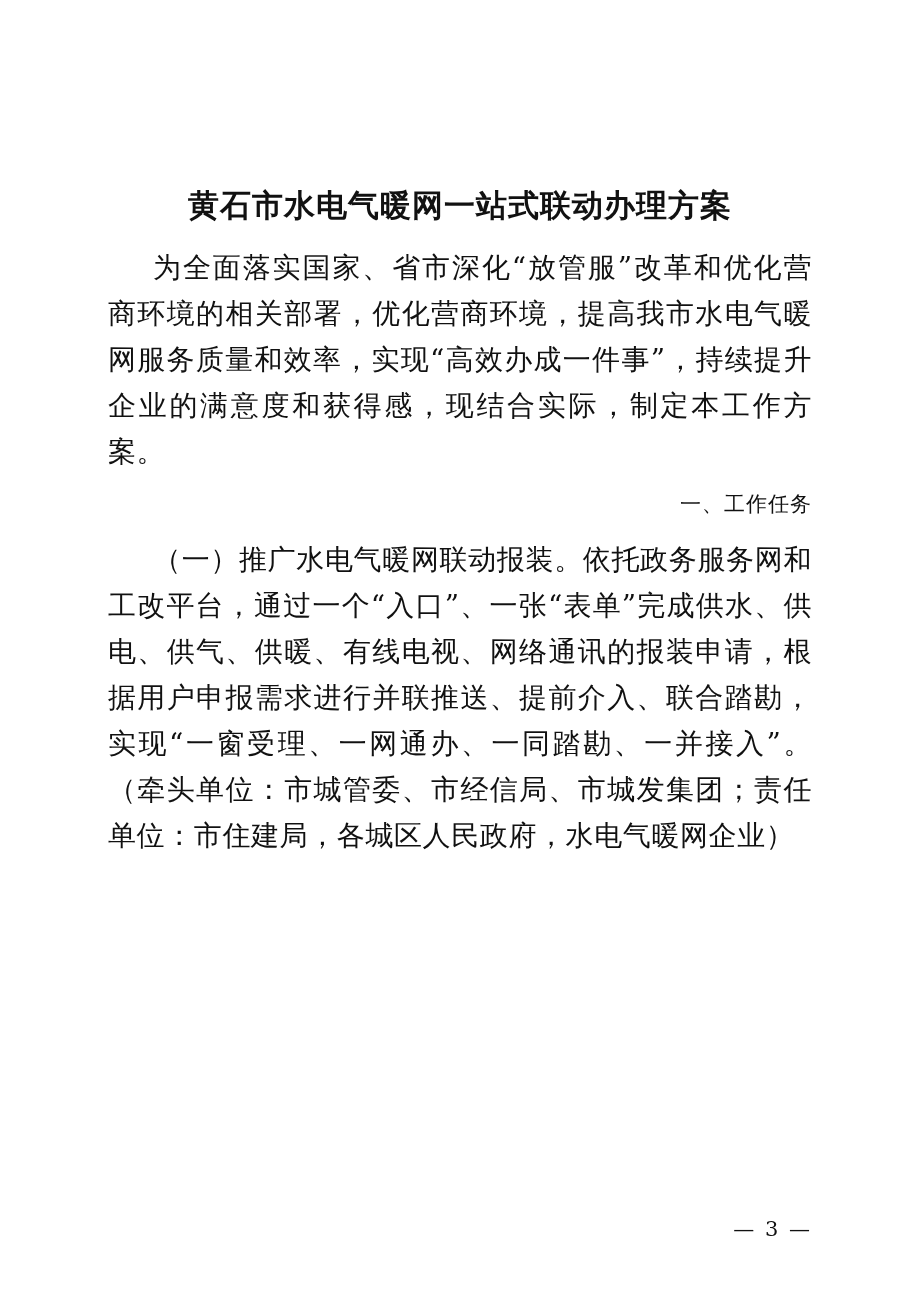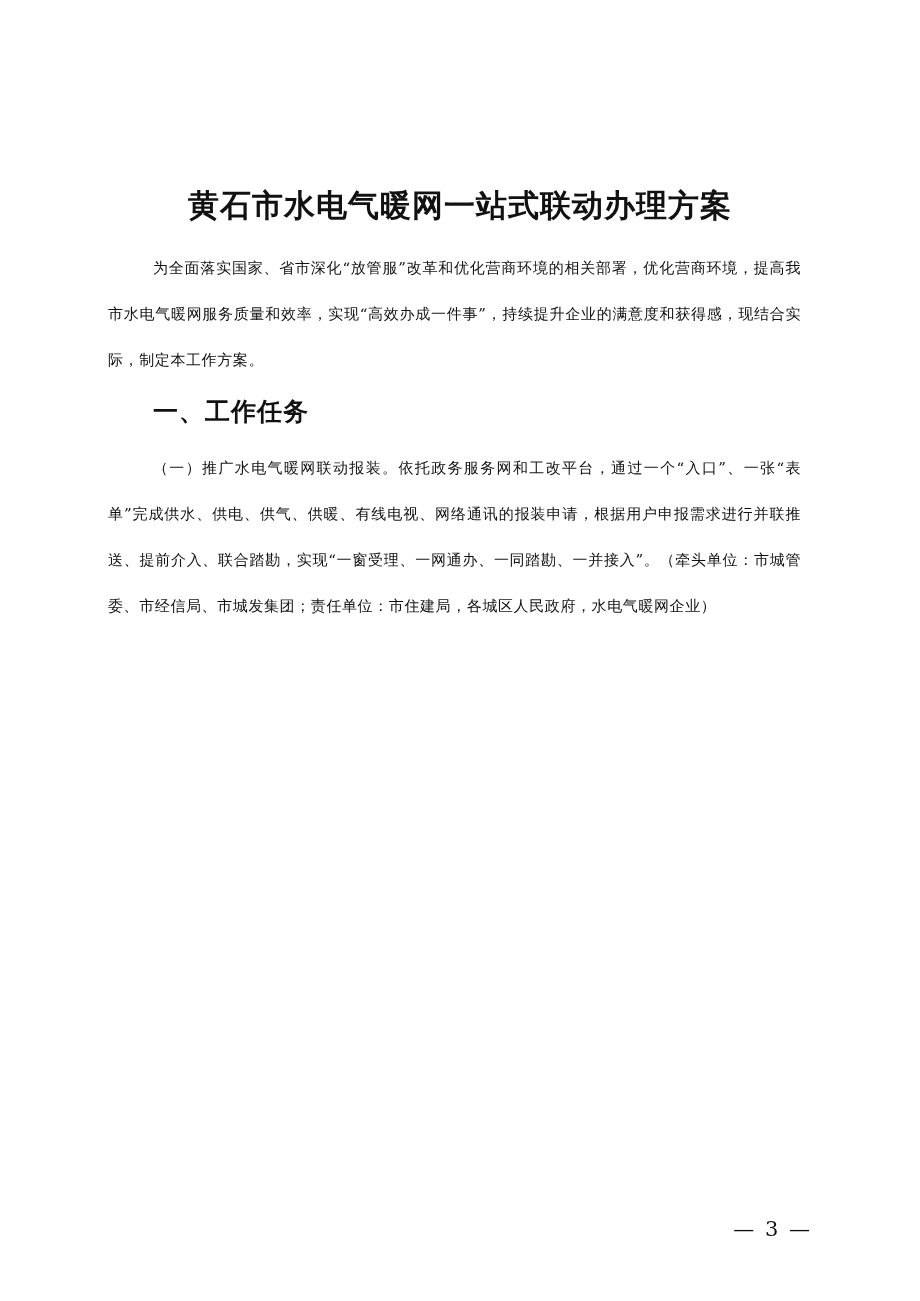--- a/index.html
+++ b/index.html
@@ -25,35 +25,36 @@
   .doc-title {
     text-align: center;
     font-size: 31px;
     font-weight: bold;
     letter-spacing: 1px;
     line-height: 1.4;
     margin: 24px 0 18px 0;
     font-family: "DejaVu Serif", "Liberation Serif", serif;
   }
   .para {
-    font-size: 15px;
+    font-size: 28px;
     line-height: 46px;
     text-align: justify;
     text-justify: inter-ideograph;
-    margin: 10px 11px 0 0;
+    margin: 10px 0 0 0;
     text-indent: 45px;
     letter-spacing: 0.6px;
   }
   .section-head {
-    font-size: 25px;
+    font-size: 21px;
     line-height: 46px;
-    font-weight: bold;
+    font-weight: normal;
     margin: 6px 0 0 0;
     text-indent: 45px;
     letter-spacing: 1px;
+    text-align: right;
   }
   .para .lead {
     font-weight: normal;
   }
   .page-number {
     position: absolute;
     right: 108px;
     bottom: 60px;
     font-size: 21px;
     letter-spacing: 2px;

